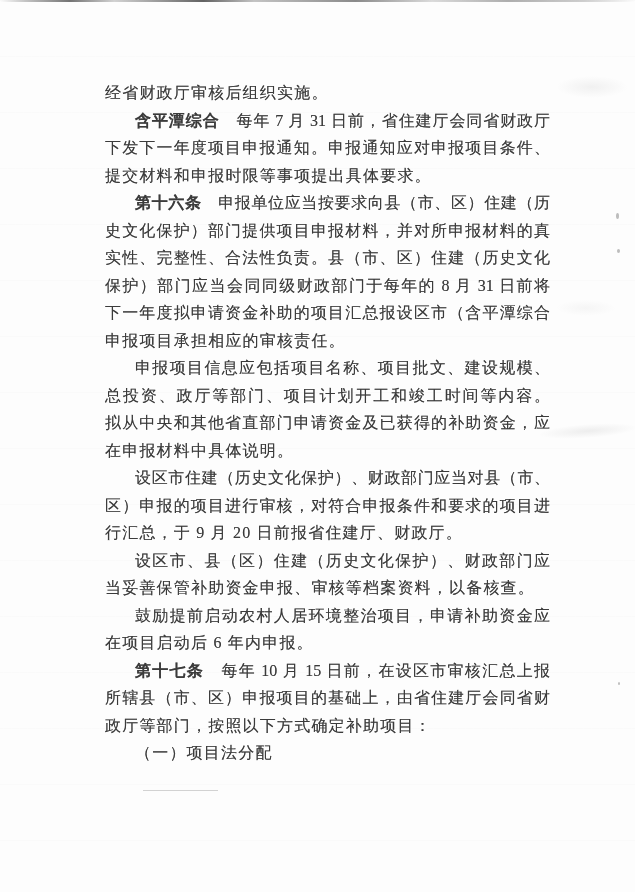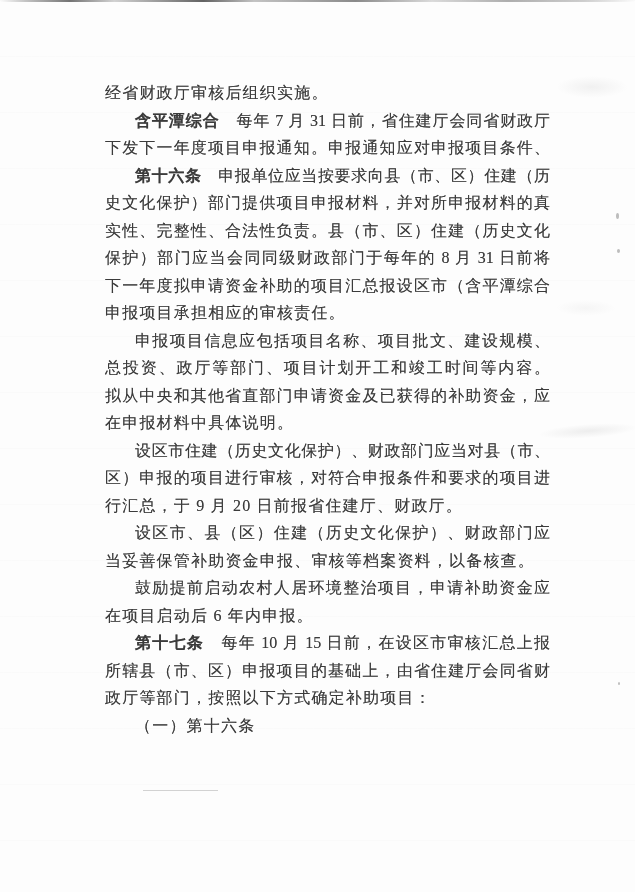--- a/index.html
+++ b/index.html
@@ -113,35 +113,36 @@
   <div class="speck speck-1"></div>
   <div class="speck speck-2"></div>
   <div class="speck speck-3"></div>
   <div class="streak-right"></div>
   <div class="dash-bottom"></div>
 
   <div class="doc">
       <div class="line">经省财政厅审核后组织实施。</div>
       <div class="line just ind"><b class="article">含平潭综合</b>　每年 7 月 31 日前，省住建厅会同省财政厅</div>
       <div class="line just">下发下一年度项目申报通知。申报通知应对申报项目条件、</div>
+      <div class="line">提交材料和申报时限等事项提出具体要求。</div>
       <div class="line just ind"><b class="article">第十六条</b>　申报单位应当按要求向县（市、区）住建（历</div>
       <div class="line just">史文化保护）部门提供项目申报材料，并对所申报材料的真</div>
       <div class="line just">实性、完整性、合法性负责。县（市、区）住建（历史文化</div>
       <div class="line just">保护）部门应当会同同级财政部门于每年的 8 月 31 日前将</div>
       <div class="line just">下一年度拟申请资金补助的项目汇总报设区市（含平潭综合</div>
       <div class="line">申报项目承担相应的审核责任。</div>
       <div class="line just ind">申报项目信息应包括项目名称、项目批文、建设规模、</div>
       <div class="line just">总投资、政厅等部门、项目计划开工和竣工时间等内容。</div>
       <div class="line just">拟从中央和其他省直部门申请资金及已获得的补助资金，应</div>
       <div class="line">在申报材料中具体说明。</div>
       <div class="line just ind">设区市住建（历史文化保护）、财政部门应当对县（市、</div>
       <div class="line just">区）申报的项目进行审核，对符合申报条件和要求的项目进</div>
       <div class="line">行汇总，于 9 月 20 日前报省住建厅、财政厅。</div>
       <div class="line just ind">设区市、县（区）住建（历史文化保护）、财政部门应</div>
       <div class="line">当妥善保管补助资金申报、审核等档案资料，以备核查。</div>
       <div class="line just ind">鼓励提前启动农村人居环境整治项目，申请补助资金应</div>
       <div class="line">在项目启动后 6 年内申报。</div>
       <div class="line just ind"><b class="article">第十七条</b>　每年 10 月 15 日前，在设区市审核汇总上报</div>
       <div class="line just">所辖县（市、区）申报项目的基础上，由省住建厅会同省财</div>
       <div class="line">政厅等部门，按照以下方式确定补助项目：</div>
-      <div class="line ind">（一）第十六条</div>
+      <div class="line ind">（一）项目法分配</div>
     </div>
 </div>
 
 </body></html>

